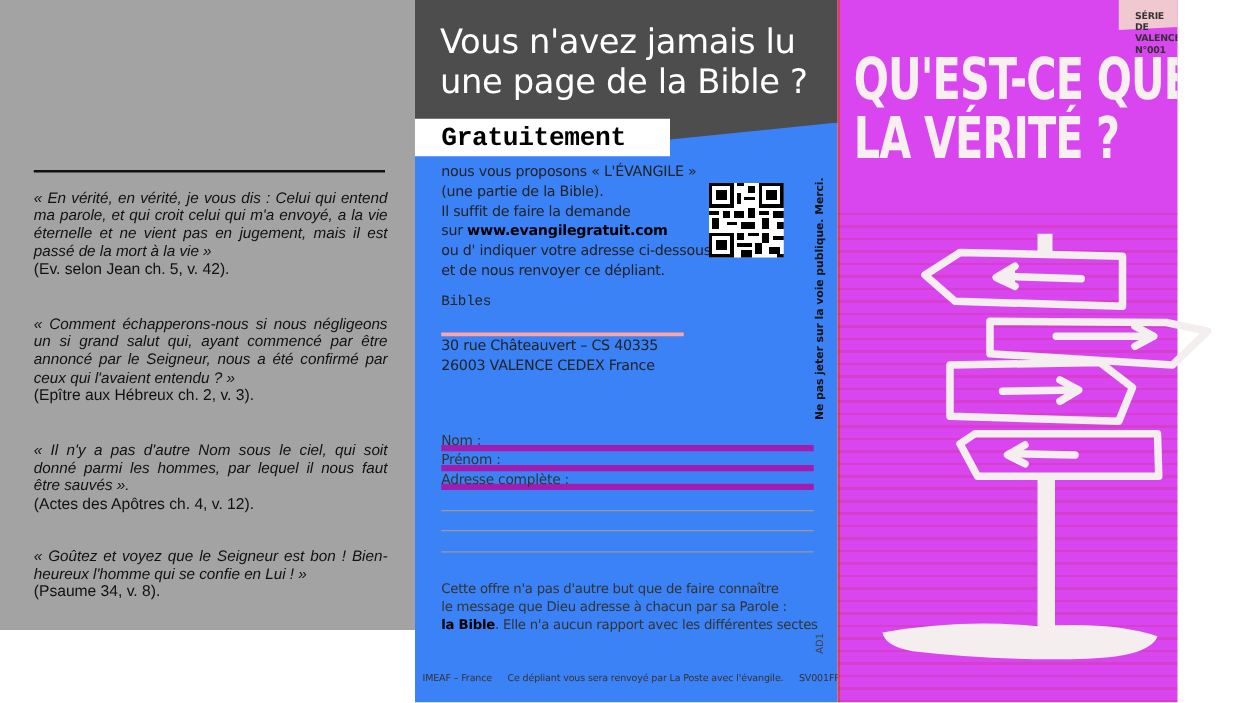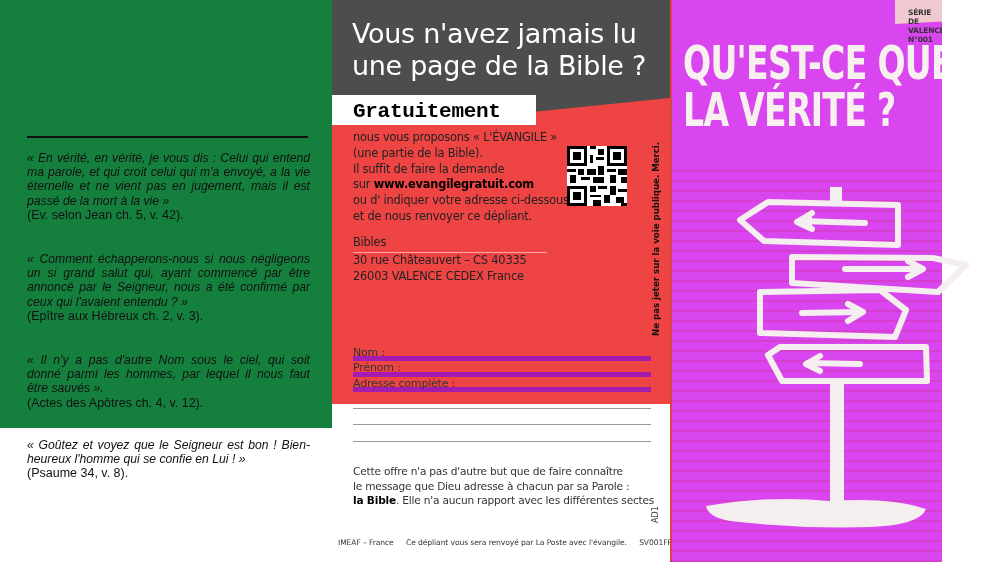--- a/index.html
+++ b/index.html
@@ -1,37 +1,37 @@
 <!DOCTYPE html>
 <html><head>
 <meta charset="utf-8">
 <style>
   * { margin:0; padding:0; box-sizing:border-box; }
   html, body { width:1000px; height:562px; overflow:hidden; background:#fff; }
   body { position:relative; font-family:"Liberation Sans", sans-serif; color:#111; }
 
   
-  .left { position:absolute; left:0; top:0; width:332px; height:428px; background:#15803d;text-decoration:underline; }
+  .left { position:absolute; left:0; top:0; width:332px; height:504px; background:#a3a3a3;text-decoration:underline; }
   .left .rule { position:absolute; left:27px; top:136px; width:281px; height:2px; background:#111; }
   .verse { position:absolute; left:27px; width:283px; font-size:12.2px; line-height:14.2px; text-align:justify; }
   .verse .quote { font-style:italic; display:block; }
   .verse .ref { display:block; font-style:normal; font-size:12.5px; }
 
   
-  .mid { position:absolute; left:332px; top:0; width:338px; height:404px; background:#ef4444; }
+  .mid { position:absolute; left:332px; top:0; width:338px; height:562px; background:#3b82f6; }
   .mid .banner { position:absolute; left:0; top:0; width:338px; height:98px; background:#4d4d4d; }
   .mid .banner-slant { position:absolute; left:200px; top:96px; width:138px; height:18px; }
   .mid .headline { position:absolute; left:20px; top:18px; color:#fff; font-size:27px; line-height:32px; font-family:"DejaVu Sans", sans-serif; letter-spacing:-0.3px; }
   .mid .gratis-tab { position:absolute; left:0; top:95px; width:204px; height:30px; background:#fff; }
   .mid .gratis { position:absolute; left:21px; top:100px; font-size:21px; font-weight:bold; font-family:Liberation Mono, monospace; color:#000; letter-spacing:-0.3px; }
   .offer { position:absolute; left:21px; top:130px; font-size:11.4px; line-height:15.8px; font-family:"DejaVu Sans", sans-serif; color:#222; letter-spacing:-0.2px; }
   .offer b { font-weight:bold; color:#000; }
   .qr { position:absolute; left:567px; top:146px; width:60px; height:60px; }
   .addr { position:absolute; left:21px; top:235px; font-size:11.4px; line-height:15.8px; font-family:"DejaVu Sans", sans-serif; color:#222; letter-spacing:-0.2px; }
-  .addr .line1 { border-bottom:1px solid #fca5a5; width:194px; display:block; padding-bottom:1px; }
+  .addr .line1 { border-bottom:3px solid #fca5a5; width:194px; display:block; padding-bottom:15px;font-family:Liberation Mono, monospace; }
   .form { position:absolute; left:21px; top:346px; width:298px; }
   .form .row { height:15.4px; border-bottom:5px solid #a21caf; font-size:11px; font-family:"DejaVu Sans", sans-serif; color:#333; line-height:14px; letter-spacing:-0.2px; }
   .form .blank { height:16.5px; border-bottom:1px solid #999; }
   .disclaimer { position:absolute; left:21px; top:464px; font-size:10.6px; line-height:14.6px; font-family:"DejaVu Sans", sans-serif; color:#333; letter-spacing:-0.2px; }
   .disclaimer b { color:#000; }
   .footer { position:absolute; left:6px; top:538px; width:320px; font-size:7.6px; font-family:"DejaVu Sans", sans-serif; color:#333; white-space:nowrap; letter-spacing:-0.1px; }
   .footer span { margin-right:10px; }
   .vertical { position:absolute; font-family:"DejaVu Sans", sans-serif; color:#111; transform:rotate(-90deg); transform-origin:left top; white-space:nowrap; }
   .v-note { left:651px; top:336px; font-size:8.6px; font-weight:bold; }
   .v-code { left:651px; top:523px; font-size:8px; color:#444; }

